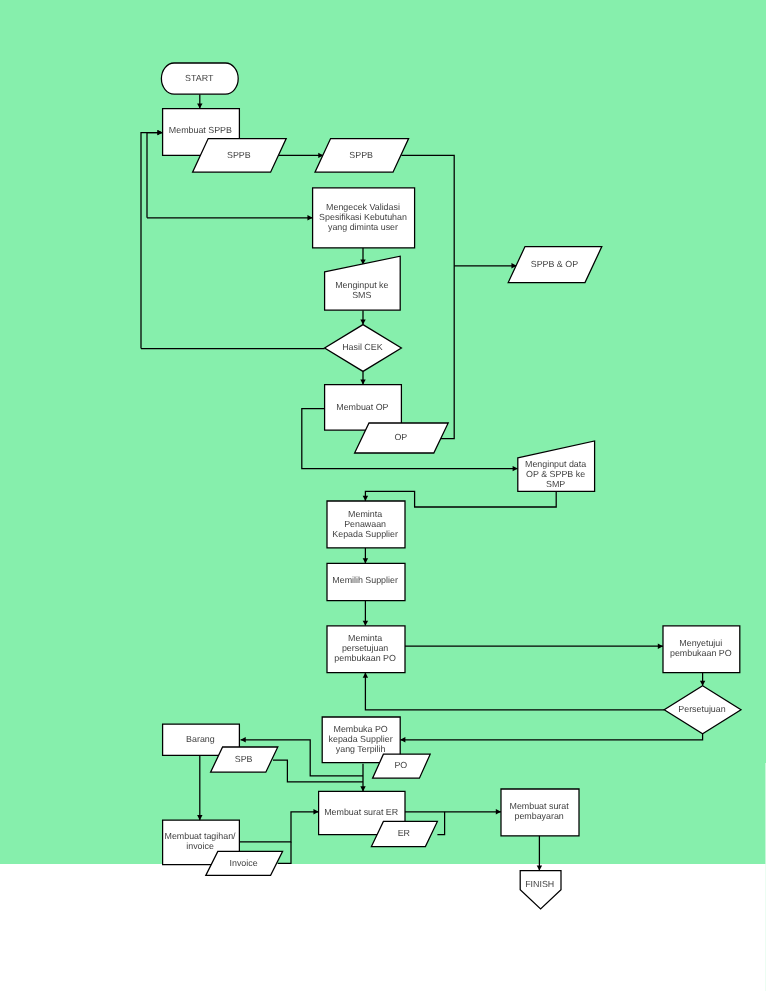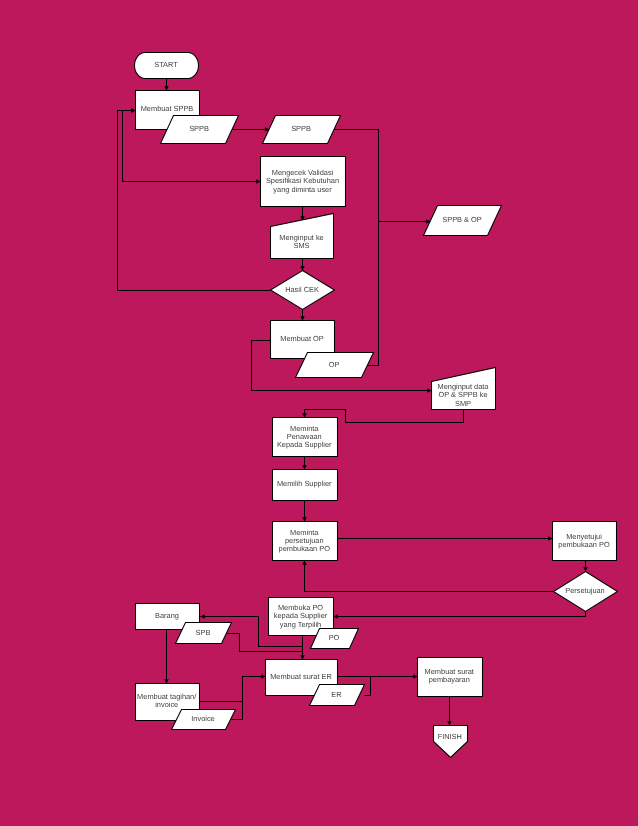--- a/index.html
+++ b/index.html
@@ -1,18 +1,18 @@
 <!DOCTYPE html>
 <html><head>
 <meta charset="utf-8">
 <title>Flowchart</title>
 <style>
   html,body{margin:0;padding:0;background:#ffffff;}
   body{width:638px;height:826px;overflow:hidden;font-family:"Liberation Sans",sans-serif;}
-  #chart-root{position:relative;width:638px;height:826px;background:#be185d;}
+  #chart-root{position:relative;width:638px;height:720px;background:#86efac;}
   svg#flow{display:block;width:638px;height:826px;}
   .shape{fill:#ffffff;stroke:#000000;stroke-width:1.05;stroke-linejoin:miter;}
   .link{fill:none;stroke:#000000;stroke-width:1.05;stroke-linejoin:miter;stroke-linecap:butt;}
   .arrowhead{fill:#000000;stroke:none;}
   .nodetext{font-family:"Liberation Sans",sans-serif;font-size:7.4px;fill:#3f3f3f;text-anchor:middle;text-rendering:geometricPrecision;filter:saturate(0);}
 </style>
 </head>
 <body>
 
 <div id="chart-root">

